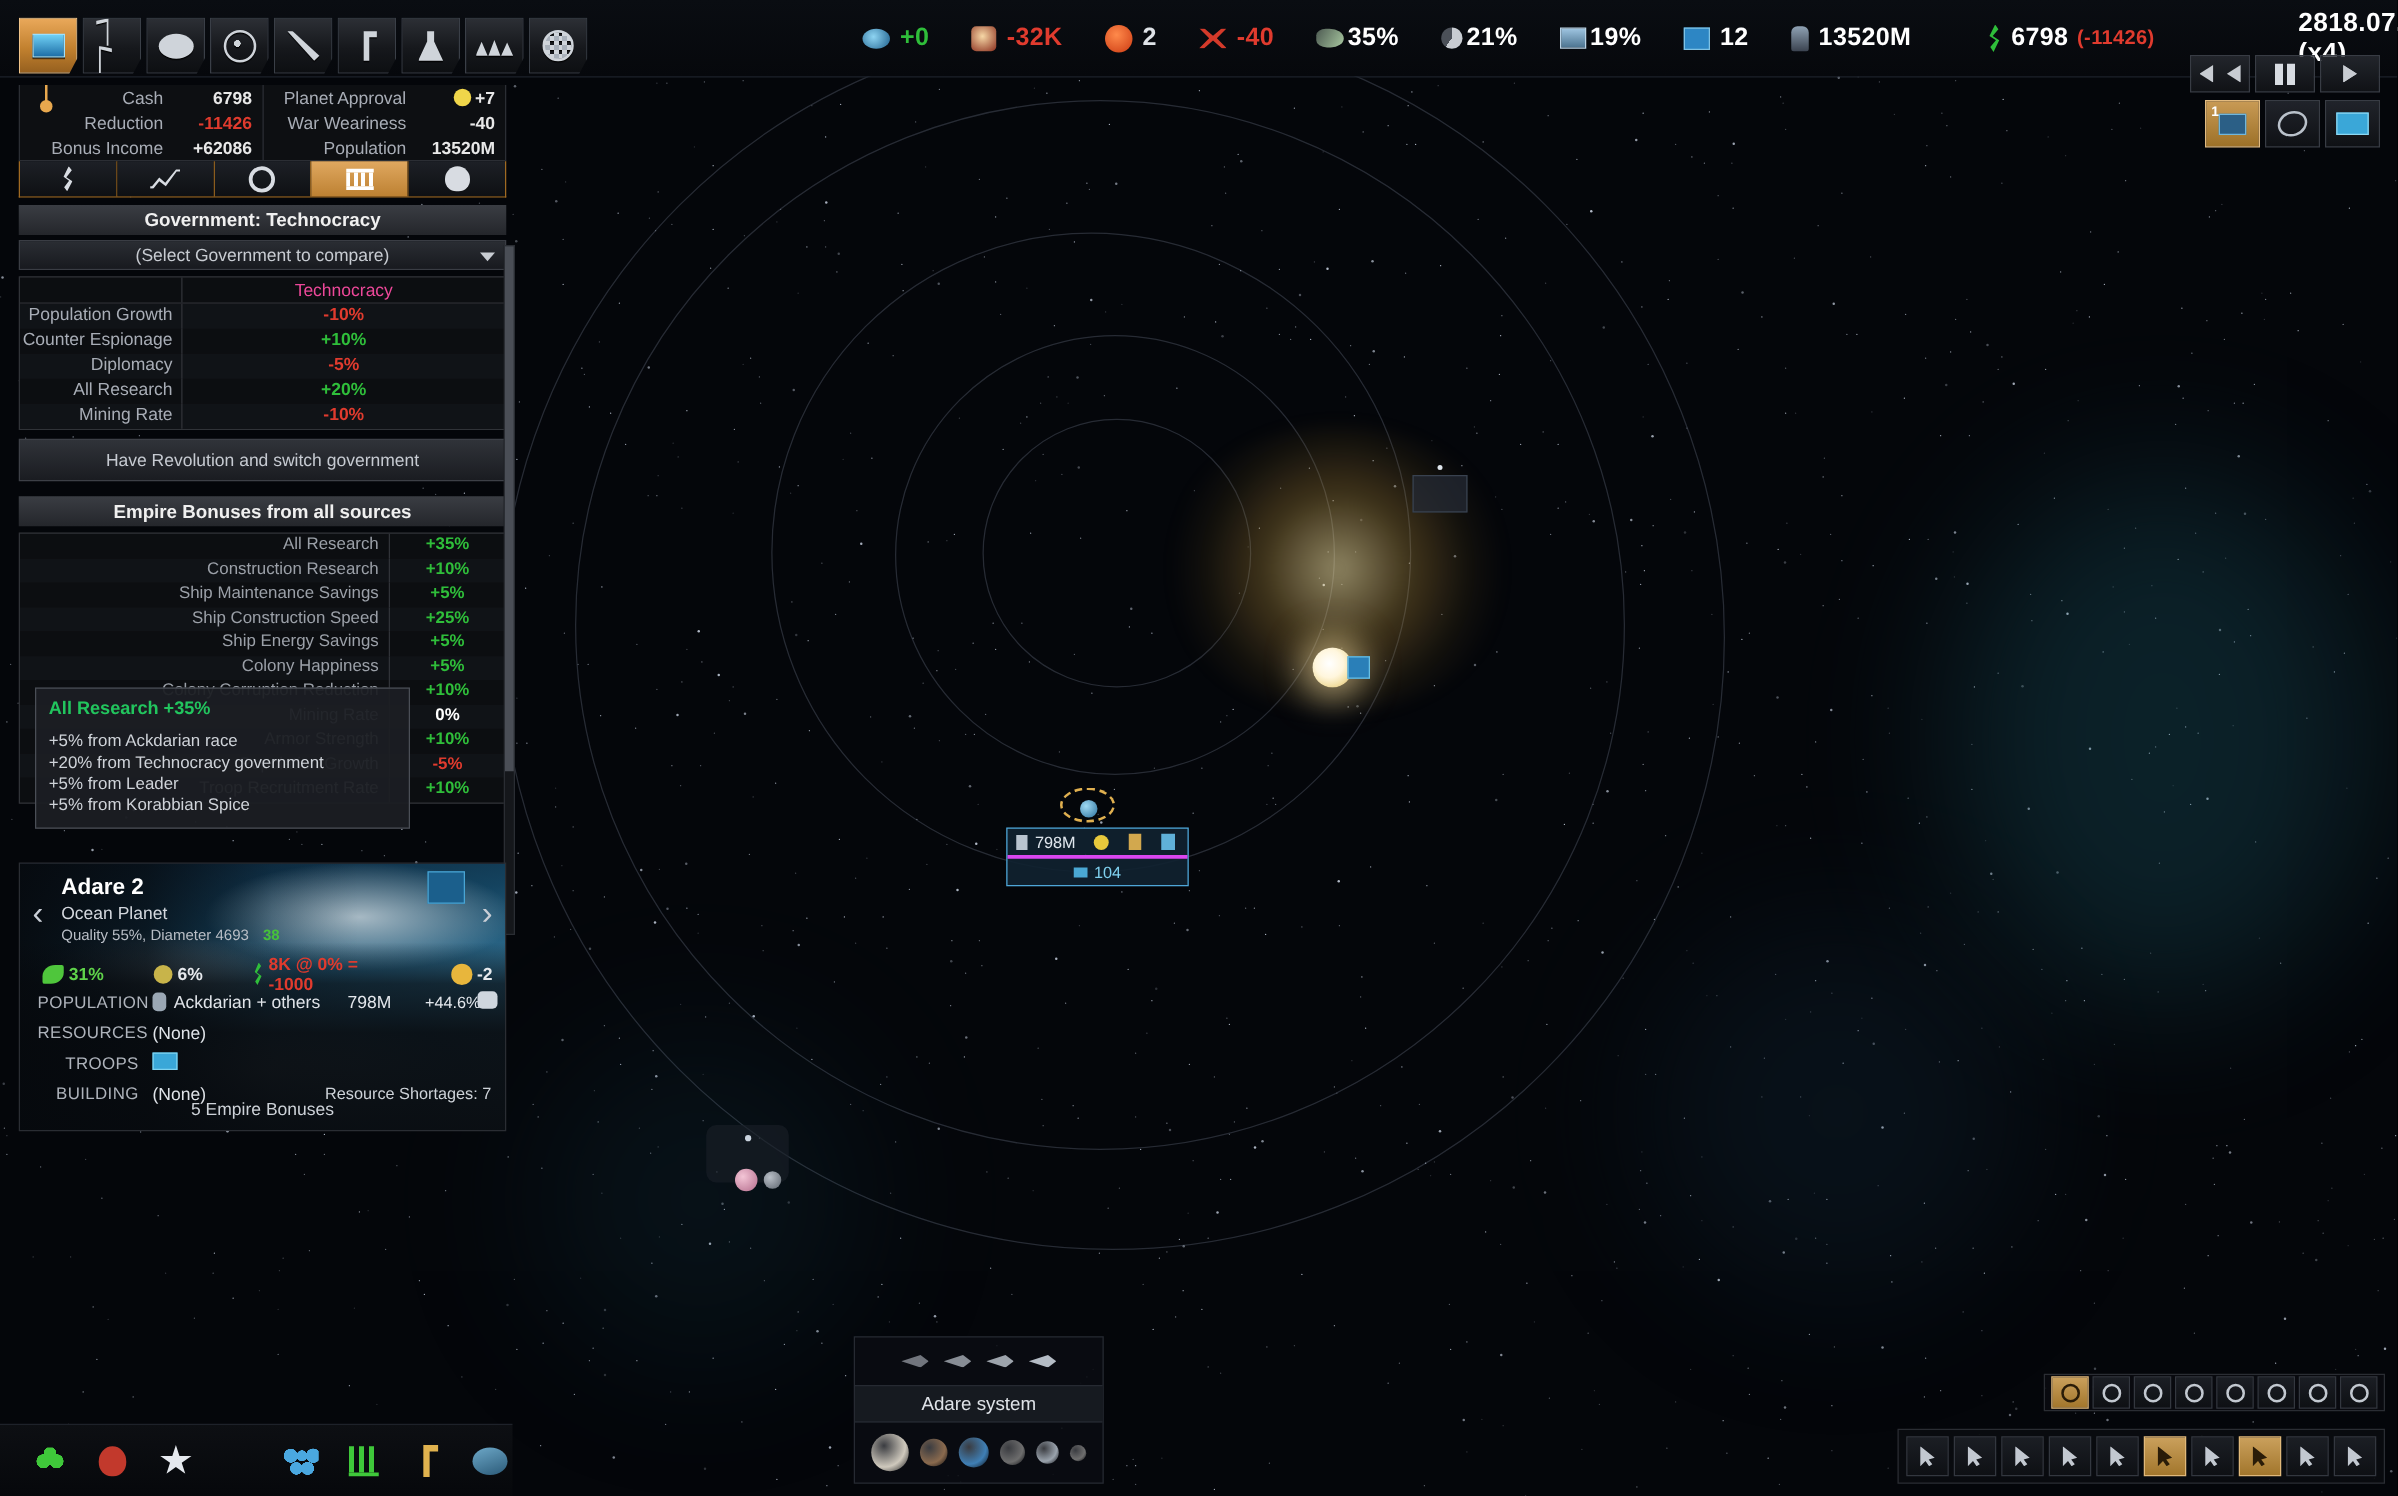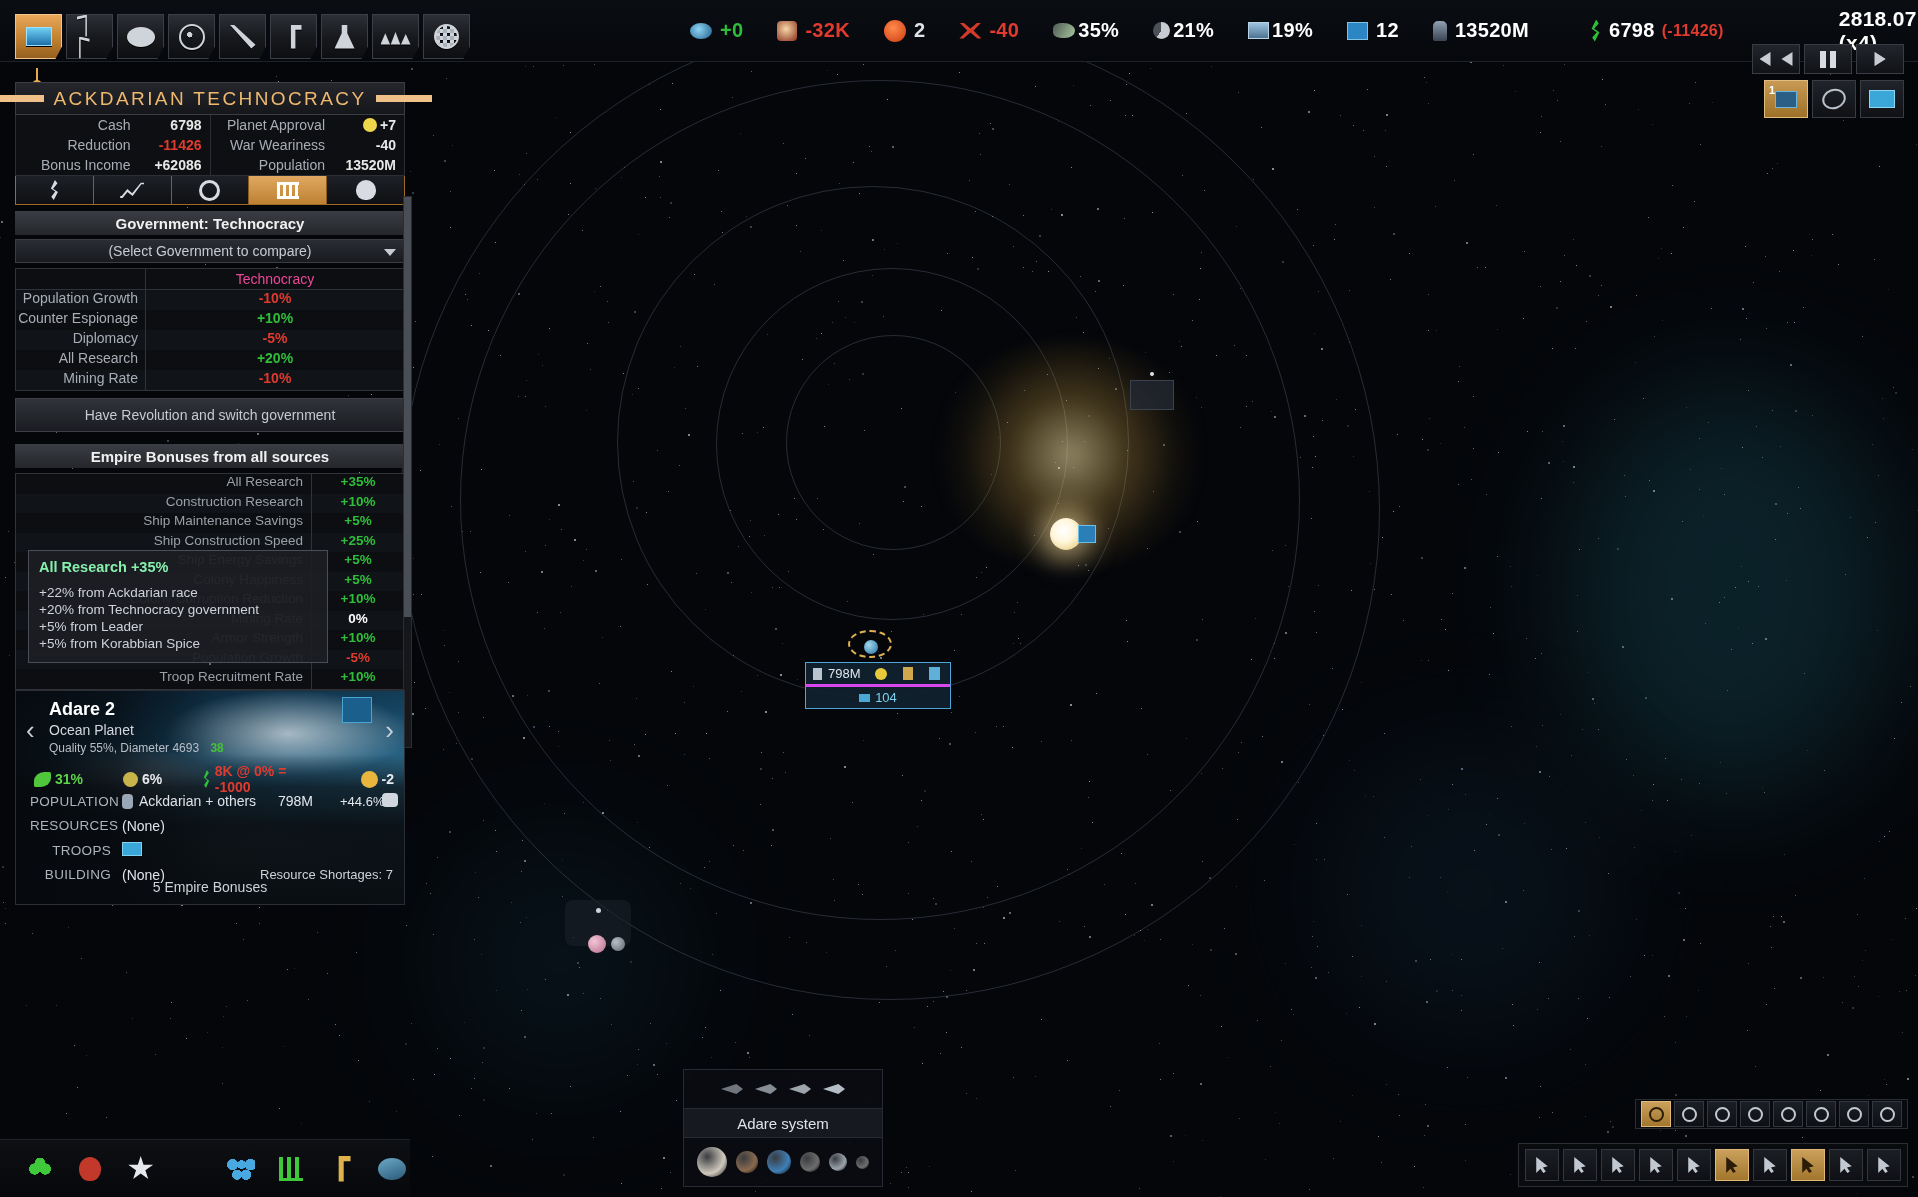--- a/index.html
+++ b/index.html
@@ -139,21 +139,21 @@
   .bt-row:nth-child(even){ background:#101317; }
   .bt-row .c1{ flex:1; text-align:right; padding-right:8px; color:#9ba0a8; border-right:1px solid #303338; }
   .bt-row .c2{ width:92px; text-align:center; font-weight:bold; }
 
   
   .tooltip{
     position:absolute; left:13px; top:482px; width:300px;
     background:rgba(28,30,35,.94); border:1px solid #4a4e56;
     padding:8px 10px 10px 10px; z-index:60;
   }
-  .tt-title{ font-size:14.5px; font-weight:bold; color:#86efac; margin-bottom:9px; }
+  .tt-title{ font-size:14.5px; font-weight:bold; color:#22c55e; margin-bottom:9px; }
   .tt-line{ font-size:13.5px; color:#cfd3d9; line-height:17px; }
 
   
   .vscroll{
     position:absolute; right:-7px; top:128px; width:9px; height:552px;
     background:#15171b; border:1px solid #2a2d33;
   }
   .vthumb{ position:absolute; left:0; top:0; width:7px; height:420px; background:#4a4e56; }
 
   
@@ -1829,25 +1829,20 @@
           <span style="display:block;width:25px;height:25px;border-radius:50%;border:2px solid #cfd4da;background:repeating-linear-gradient(90deg,#cfd4da 0 4px,transparent 4px 7px),repeating-linear-gradient(0deg,#cfd4da 0 4px,transparent 4px 7px);background-blend-mode:multiply;"></span>
         </span>
       </div>
     </div>
 
   <div id="leftpanel">
 
     <div style="position:absolute;left:21px;top:0px;width:2px;height:16px;background:#e8a84e;"></div>
     <div style="position:absolute;left:17px;top:12px;width:10px;height:10px;border-radius:50%;background:#e8a84e;"></div>
 
-    <div class="emp-header">
-      <div class="hdr-bar" style="width:56px;margin-left:10px;"></div>
-      <div class="emp-title">ACKDARIAN TECHNOCRACY</div>
-      <div class="hdr-bar" style="width:56px;margin-right:10px;"></div>
-    </div>
 
     <div class="stats-grid">
       <div class="stats-col" id="stats-left" style="border-right:1px solid #2b2e34;">
           <div class="srow">
             <span class="slabel">Cash</span>
             <span class="sval pos">6798</span>
           </div>
           <div class="srow">
             <span class="slabel">Reduction</span>
             <span class="sval neg">-11426</span>
@@ -1992,21 +1987,21 @@
         </div>
     </div>
 
     <div class="vscroll">
       <div class="vthumb"></div>
     </div>
 
     <div class="tooltip">
       <div class="tt-title">All Research +35%</div>
       <div id="tt-lines">
-          <div class="tt-line">+22% from Ackdarian race</div>
+          <div class="tt-line">+5% from Ackdarian race</div>
           <div class="tt-line">+20% from Technocracy government</div>
           <div class="tt-line">+5% from Leader</div>
           <div class="tt-line">+5% from Korabbian Spice</div>
         </div>
     </div>
   </div>
 
   <div id="planetpanel">
     <div class="planet-img"></div>
     <div class="pp-shade"></div>

